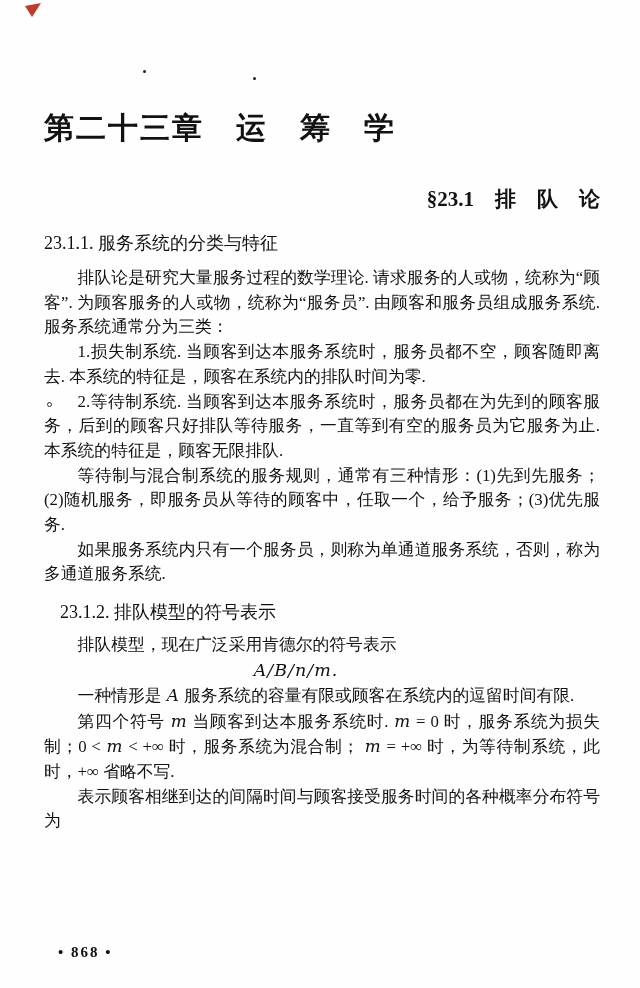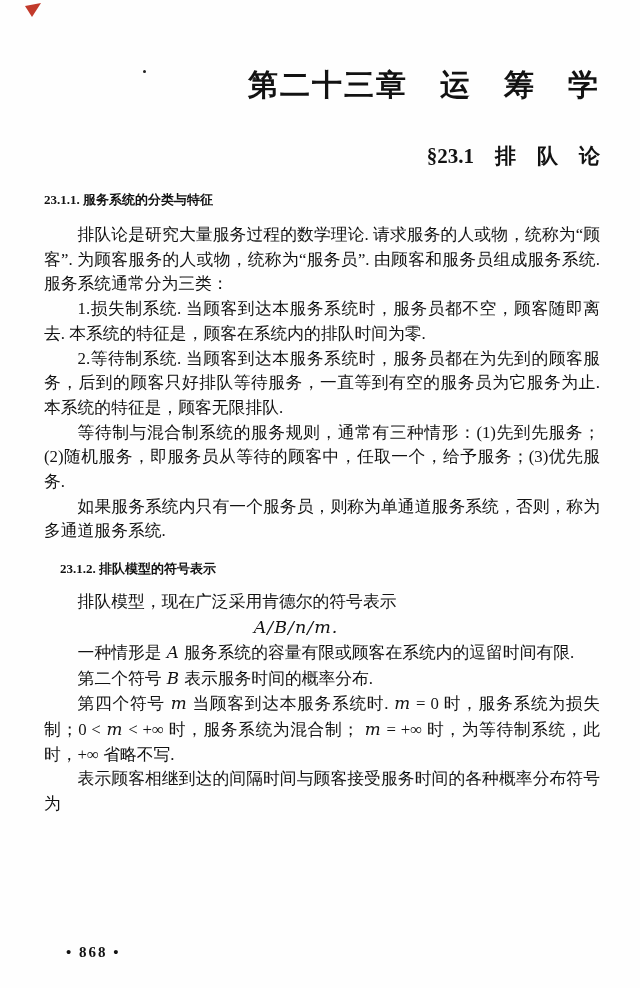--- a/index.html
+++ b/index.html
@@ -11,41 +11,41 @@
     position: relative;
     overflow: hidden;
   }
   .page {
     position: absolute;
     inset: 0;
     padding: 0 40px 0 44px;
     background: #fefefe;
   }
   .chapter-title {
-    margin-top: 65px;
-    text-align: right;
+    margin-top: 108px;
+    text-align: left;
     font-size: 30px;
     line-height: 40px;
     font-weight: 700;
     letter-spacing: 2px;
     white-space: pre;
   }
   .section-title {
     margin-top: 36px;
     text-align: right;
     font-size: 21px;
     line-height: 30px;
     font-weight: 700;
     white-space: pre;
   }
   .sub-heading {
     margin: 16px 0 10px;
-    font-size: 13px;
+    font-size: 18px;
     line-height: 26px;
-    font-weight: 700;
+    font-weight: 400;
   }
   .sub-heading.second {
     margin: 12px 16px 8px;
   }
   p.body-par {
     font-size: 16.8px;
     line-height: 24.7px;
     text-align: justify;
     text-indent: 2em;
   }
@@ -59,21 +59,21 @@
     left: -26px;
     letter-spacing: 1px;
   }
   .var {
     font-style: italic;
     font-family: "DejaVu Serif", serif;
     padding: 0 1px;
   }
   .page-number {
     position: absolute;
-    left: 66px;
+    left: 58px;
     top: 944px;
     font-size: 15px;
     letter-spacing: 2px;
     font-weight: 700;
   }
   .pen-mark {
     position: absolute;
     left: 24px;
     top: 3px;
     width: 20px;
@@ -126,21 +126,20 @@
   <p class="body-par">如果服务系统内只有一个服务员，则称为单通道服务系统，否则，称为多通道服务系统.</p>
 
   <h3 class="sub-heading second">23.1.2. 排队模型的符号表示</h3>
 
   <p class="body-par">排队模型，现在广泛采用肯德尔的符号表示</p>
 
   <div class="formula">A/B/n/m.</div>
 
   <p class="body-par"><span>一种情形是 </span><span class="var">A</span><span> 服务系统的容量有限或顾客在系统内的逗留时间有限.</span></p>
 
-  <p class="body-par"><span>第二个符号 </span><span class="var">B</span><span> 表示服务时间的概率分布.</span></p>
 
 
   <p class="body-par"><span>第四个符号 </span><span class="var">m</span><span> 当顾客到达本服务系统时. </span><span class="var">m</span><span> = 0 时，服务系统为损失制；0 &lt; </span><span class="var">m</span><span> &lt; +∞ 时，服务系统为混合制； </span><span class="var">m</span><span> = +∞ 时，为等待制系统，此时，+∞ 省略不写.</span></p>
 
   <p class="body-par">表示顾客相继到达的间隔时间与顾客接受服务时间的各种概率分布符号为</p>
 
   <div class="page-number">• 868 •</div>
 
 </div>
 

